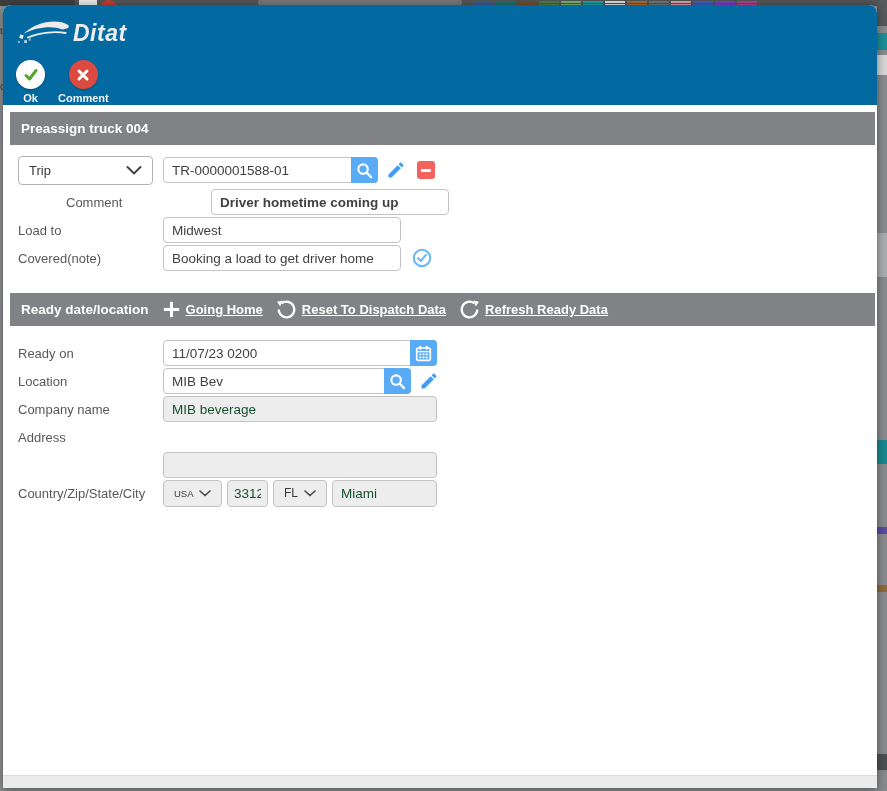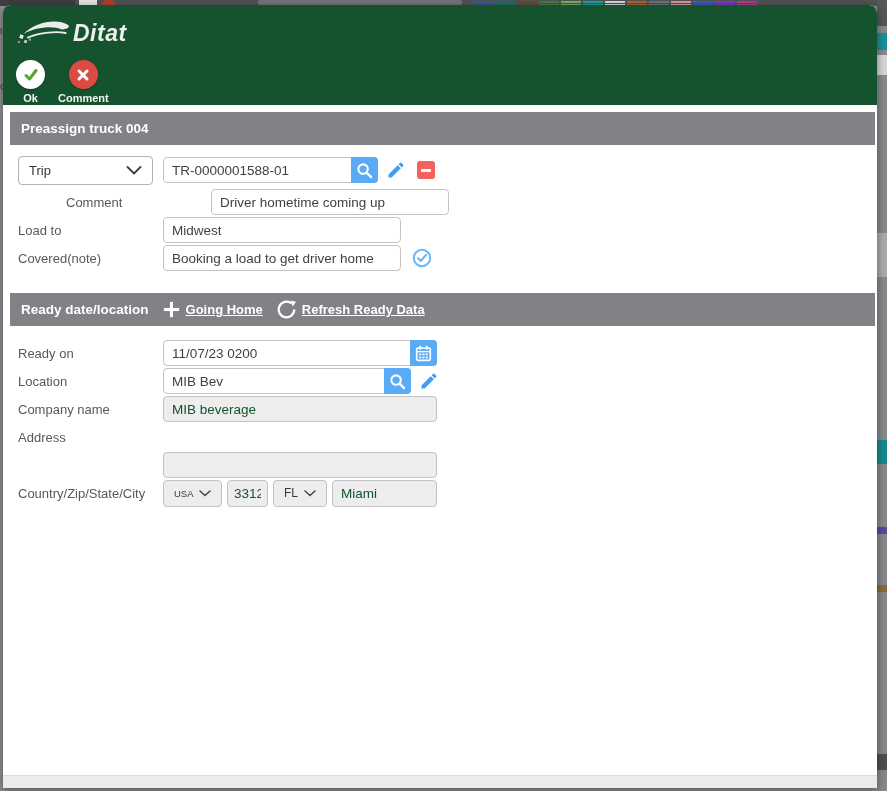--- a/index.html
+++ b/index.html
@@ -21,21 +21,21 @@
   .bd-right{position:absolute;top:0;right:0;width:10px;bottom:0;background:#87898c;}
   .bd-right .b{position:absolute;left:0;right:0;}
   .bd-left-text{position:absolute;left:0;width:3px;overflow:hidden;color:#3a3a3c;font-size:9px;line-height:9px;}
   
   .modal{
     position:absolute;left:3px;top:5px;width:874px;height:783px;
     background:#ffffff;border-radius:8px 8px 0 0;
     box-shadow:0 2px 8px rgba(0,0,0,.45);
     display:flex;flex-direction:column;overflow:hidden;
   }
-  .modal-header{height:100px;background:#14532d;flex:0 0 auto;}
+  .modal-header{height:100px;background:#0369a1;flex:0 0 auto;}
   .logo{display:flex;align-items:center;padding:11px 0 0 14px;}
   .logo-word{font-size:23px;font-weight:bold;font-style:italic;color:#eeeeef;letter-spacing:.5px;margin-left:2px;}
   .hdr-buttons{display:flex;gap:13px;margin:10px 0 0 13px;}
   .hbtn{display:flex;flex-direction:column;align-items:center;cursor:pointer;background:none;border:none;padding:0;}
   .hbtn .circ{width:29px;height:29px;border-radius:50%;display:flex;align-items:center;justify-content:center;box-shadow:0 1px 2px rgba(0,0,0,.25);}
   .hbtn.ok .circ{background:#ffffff;}
   .hbtn.cancel .circ{background:#dc4b41;}
   .hbtn .lbl{margin-top:3px;font-size:11px;font-weight:bold;color:#f4f4f4;}
   
   .content{flex:1 1 auto;background:#fff;position:relative;}
@@ -212,21 +212,21 @@
               <path d="M3 17.25V21h3.75L17.8 9.94l-3.75-3.75L3 17.25zM20.7 7.04c.39-.39.39-1.02 0-1.41l-2.34-2.34c-.39-.39-1.02-.39-1.41 0l-1.83 1.83 3.75 3.75 1.83-1.83z" fill="#3f9ef3"></path>
             </svg>
         </button>
         <button class="minus-btn">
             <i></i>
           </button>
       </div>
 
       <div class="row" style="margin-top:3px;margin-left:48px;">
         <span class="label">Comment</span>
-        <input class="fld" style="width: 238px;" type="text" value="Driver hometime coming up">
+        <input class="fld" style="width: 238px; font-weight: bold;" type="text" value="Driver hometime coming up">
       </div>
 
       <div class="row">
         <span class="label">Load to</span>
         <input class="fld" style="width: 238px;" type="text" value="Midwest">
       </div>
 
       <div class="row">
         <span class="label">Covered(note)</span>
         <input class="fld" style="width: 238px;" type="text" value="Booking a load to get driver home">
@@ -240,20 +240,29 @@
     </div>
 
     <div class="secbar mt-bar2">
       <span class="title">Ready date/location</span>
       <button class="tool">
         <svg width="17" height="17" viewBox="0 0 20 20">
             <rect x="8.2" y="1" width="3.6" height="18" fill="#fff"></rect>
             <rect x="1" y="8.2" width="18" height="3.6" fill="#fff"></rect>
           </svg>
         <span class="txt">Going Home</span>
+      </button>
+      <button class="tool">
+        <svg width="19" height="19" viewBox="0 0 22 22">
+            <g transform="translate(22,0) scale(-1,1)">
+              <path d="M20 11 a9 9 0 1 1 -3.4-7" fill="none" stroke="#fff" stroke-width="2.6"></path>
+              <polygon points="15.5,0.5 22,2 18.2,7.5" fill="#fff"></polygon>
+            </g>
+          </svg>
+        <span class="txt">Reset To Dispatch Data</span>
       </button>
       <button class="tool">
         <svg width="19" height="19" viewBox="0 0 22 22">
             <path d="M20 11 a9 9 0 1 1 -3.4-7" fill="none" stroke="#fff" stroke-width="2.6"></path>
             <polygon points="15.5,0.5 22,2 18.2,7.5" fill="#fff"></polygon>
           </svg>
         <span class="txt">Refresh Ready Data</span>
       </button>
     </div>
 

